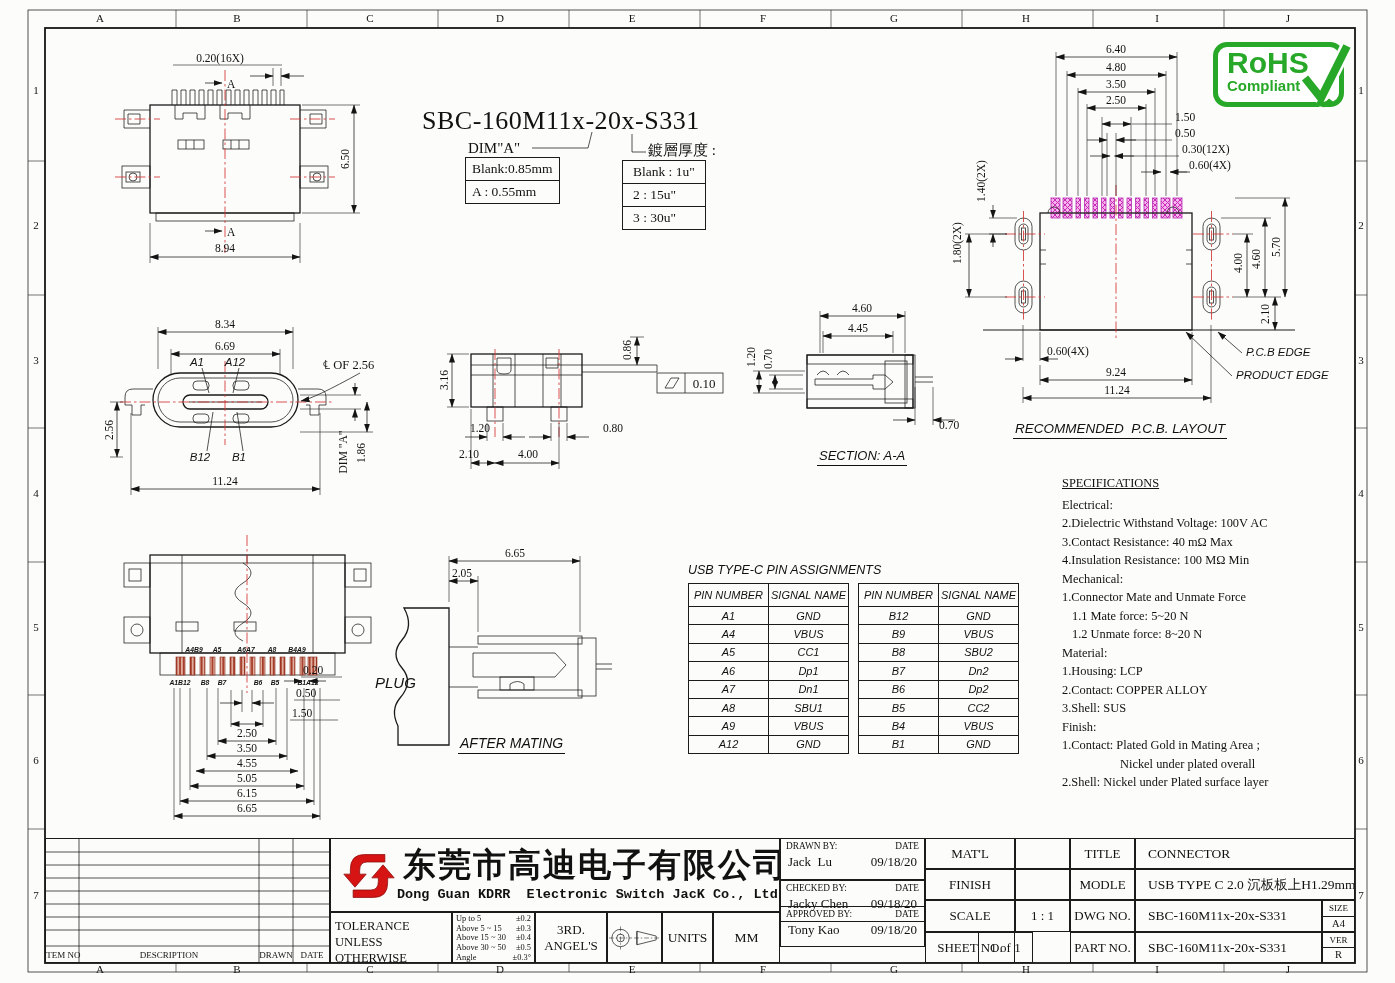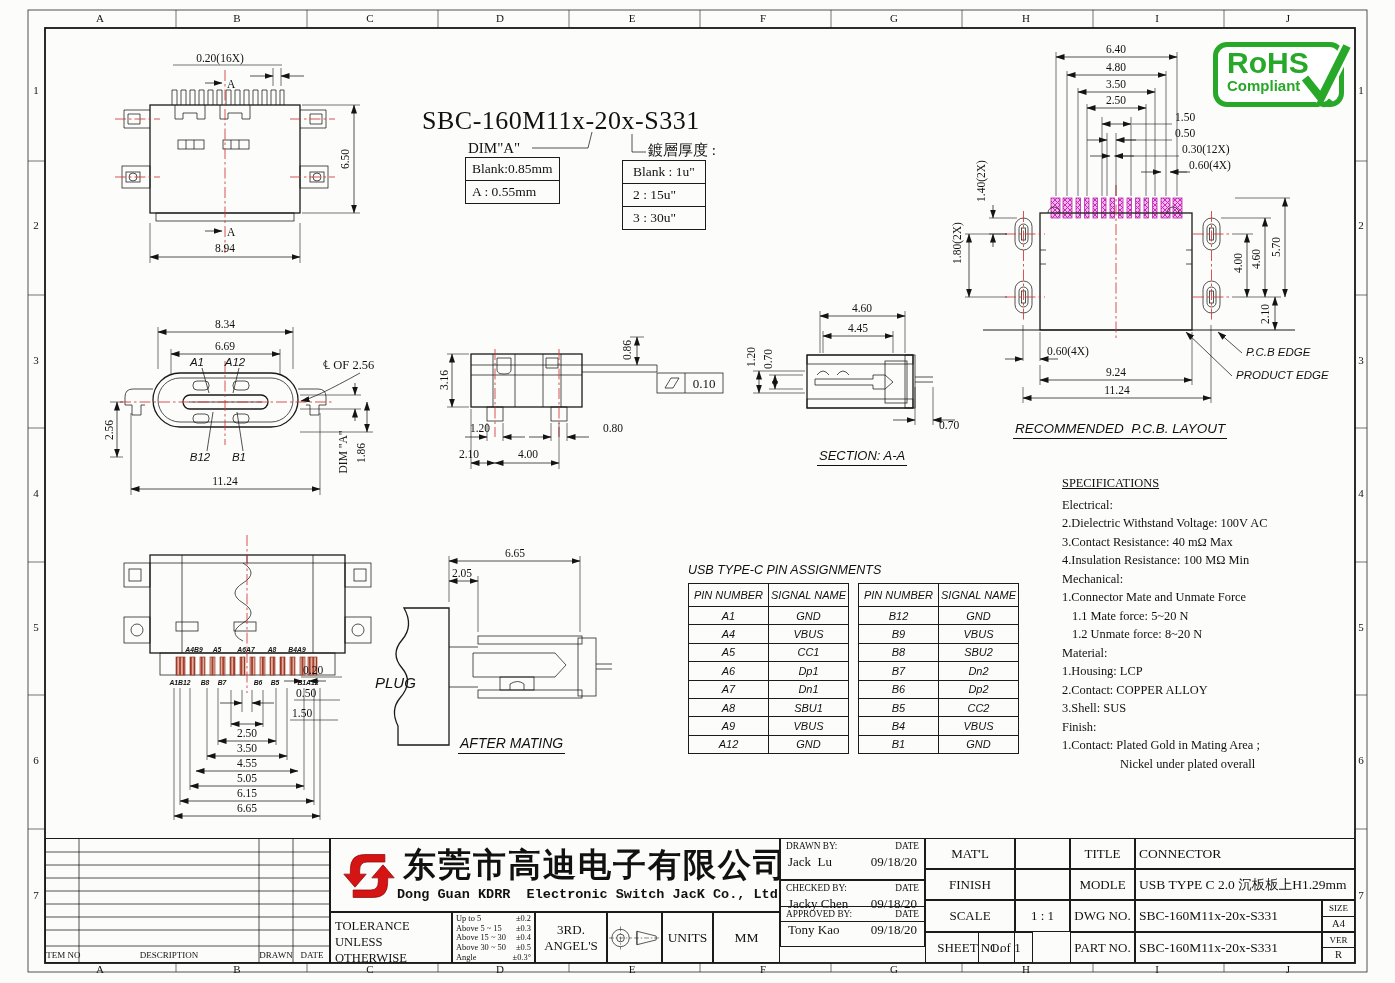--- a/index.html
+++ b/index.html
@@ -26,21 +26,21 @@
   .pinhead{font-family:"Liberation Sans",sans-serif;font-style:italic;font-size:12.5px;margin-bottom:6px;white-space:pre}
   .pintbl{border-collapse:collapse}
   .pintbl th,.pintbl td{border:1.15px solid #1b1b1b;font-family:"Liberation Sans",sans-serif;font-style:italic;font-weight:normal;font-size:11px;text-align:center;white-space:nowrap}
   .pintbl th{height:20px;width:77px}
   .pintbl td{height:15.4px}
   .specs{position:absolute;width:300px;font-size:12.4px;line-height:18.5px}
   .specs .sh{text-decoration:underline;margin-bottom:3px}
   .sp1{padding-left:10px}.sp2{padding-left:58px}
   .tbc{position:absolute;border:1px solid #1b1b1b;box-sizing:border-box;overflow:hidden}
   .cell-c{display:flex;align-items:center;justify-content:center;text-align:left}
-  .cell-l{display:flex;align-items:center;padding-left:3px}
+  .cell-l{display:flex;align-items:center;padding-left:12px}
   .cap9{font-size:9.3px}
   .rohs{position:absolute;border:5px solid #28a828;border-radius:14px;color:#28a828;background:#fff}
 </style>
 </head>
 <body>
 
 <div id="sheet">
 
 <svg width="0" height="0" style="position:absolute">
 <defs>
@@ -606,20 +606,21 @@
   <div>1.Connector Mate and Unmate Force</div>
   <div class="sp1">1.1 Mate force: 5~20 N</div>
   <div class="sp1">1.2 Unmate force: 8~20 N</div>
   <div>Material:</div>
   <div>1.Housing: LCP</div>
   <div>2.Contact: COPPER ALLOY</div>
   <div>3.Shell: SUS</div>
   <div>Finish:</div>
   <div>1.Contact: Plated Gold in Mating Area ;</div>
   <div class="sp2">Nickel under plated overall</div>
+  <div>2.Shell: Nickel under Plated surface layer</div>
 </div>
 
 <div class="abs" style="left:45px;top:838px;width:1310px;height:125px">
 
   <div class="tbc" style="left:0;top:0;width:285px;height:125px">
     <svg width="285" height="125" style="overflow:visible">
       <path class="tl" d="M0,13H285 M0,26H285 M0,39H285 M0,52H285 M0,65H285 M0,78H285 M0,91H285 M0,107H285 M33,0V125 M213,0V125 M247,0V125"></path>
       <text class="mid" x="16" y="119" style="font-size:9px">ITEM NO</text>
       <text class="mid" x="123" y="119" style="font-size:9px">DESCRIPTION</text>
       <text class="mid" x="230" y="119" style="font-size:9px">DRAWN</text>

